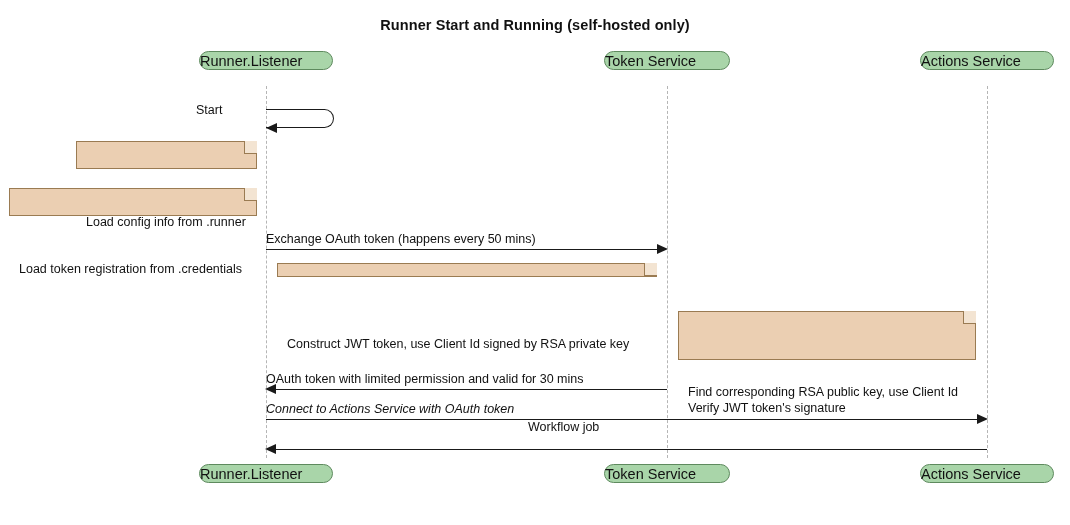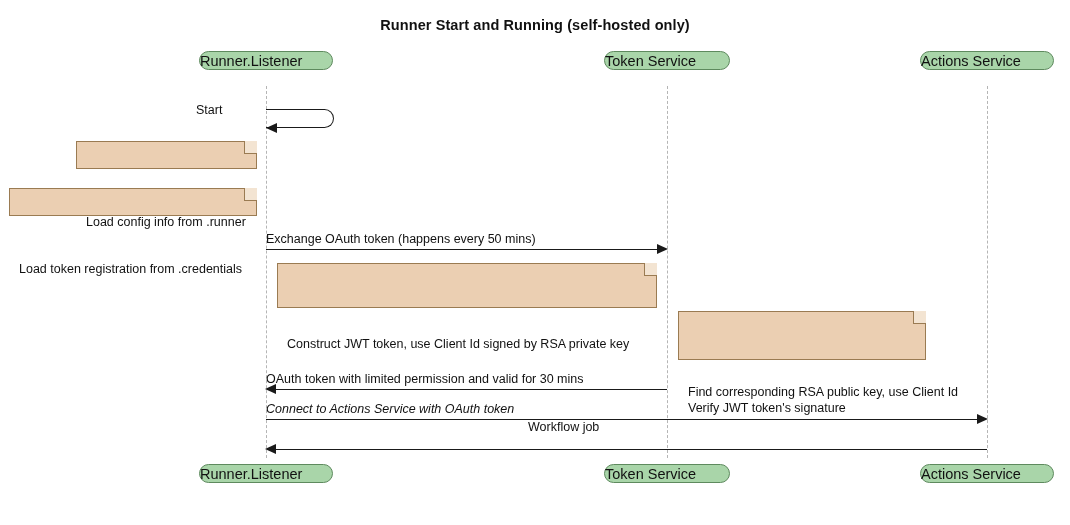--- a/index.html
+++ b/index.html
@@ -163,26 +163,26 @@
 
   <div class="note" style="left:9px; top:188px; width:248px; height:28px;">
     <span class="fold"></span>
     <span class="note-text">Load token registration from .credentials</span>
   </div>
 
   <div class="msg-label" style="left:266px; top:232px; width:401px;">Exchange OAuth token (happens every 50 mins)</div>
   <div class="msg" style="left:266px; top:249px; width:392px;"></div>
   <div class="arrowhead right" style="left:657px; top:244px;"></div>
 
-  <div class="note" style="left:277px; top:263px; width:380px; height:45px;">
+  <div class="note" style="left:277px; top:263px; width:380px; height:14px;">
     <span class="fold"></span>
     <span class="note-text">Construct JWT token, use Client Id signed by RSA private key</span>
   </div>
 
-  <div class="note" style="left:678px; top:311px; width:248px; height:49px;">
+  <div class="note" style="left:678px; top:311px; width:298px; height:49px;">
     <span class="fold"></span>
     <span class="note-text">Find corresponding RSA public key, use Client Id
 Verify JWT token's signature</span>
   </div>
 
   <div class="msg-label" style="left:266px; top:372px; width:401px;">OAuth token with limited permission and valid for 30 mins</div>
   <div class="msg" style="left:275px; top:389px; width:392px;"></div>
   <div class="arrowhead left" style="left:265px; top:384px;"></div>
 
   <div class="msg-label" style="left:266px; top:402px; width:721px;font-style:italic;">Connect to Actions Service with OAuth token</div>

